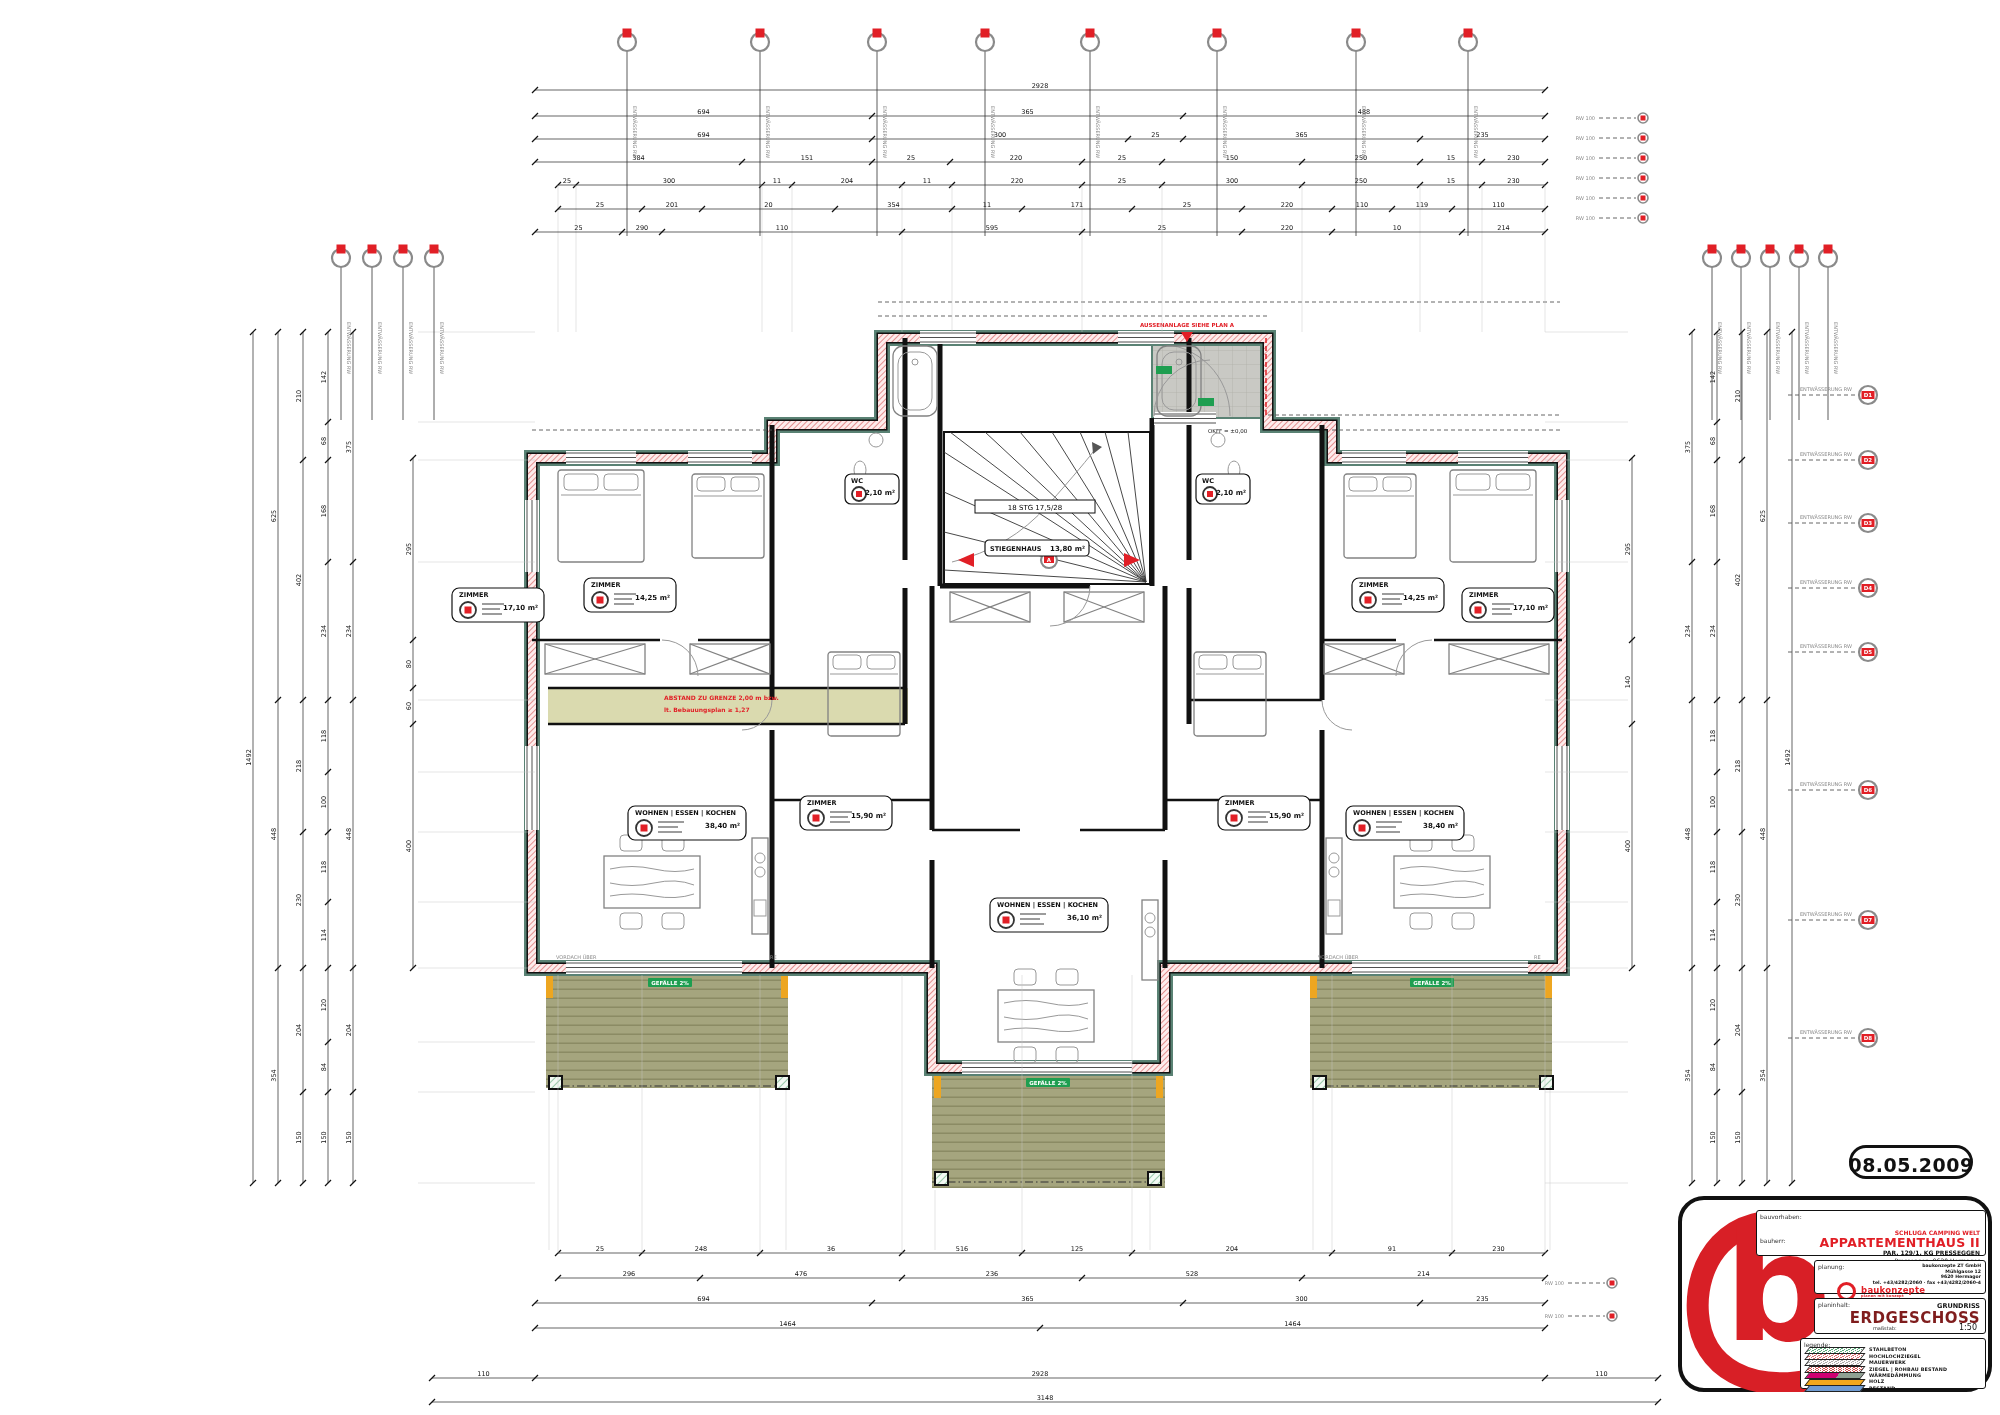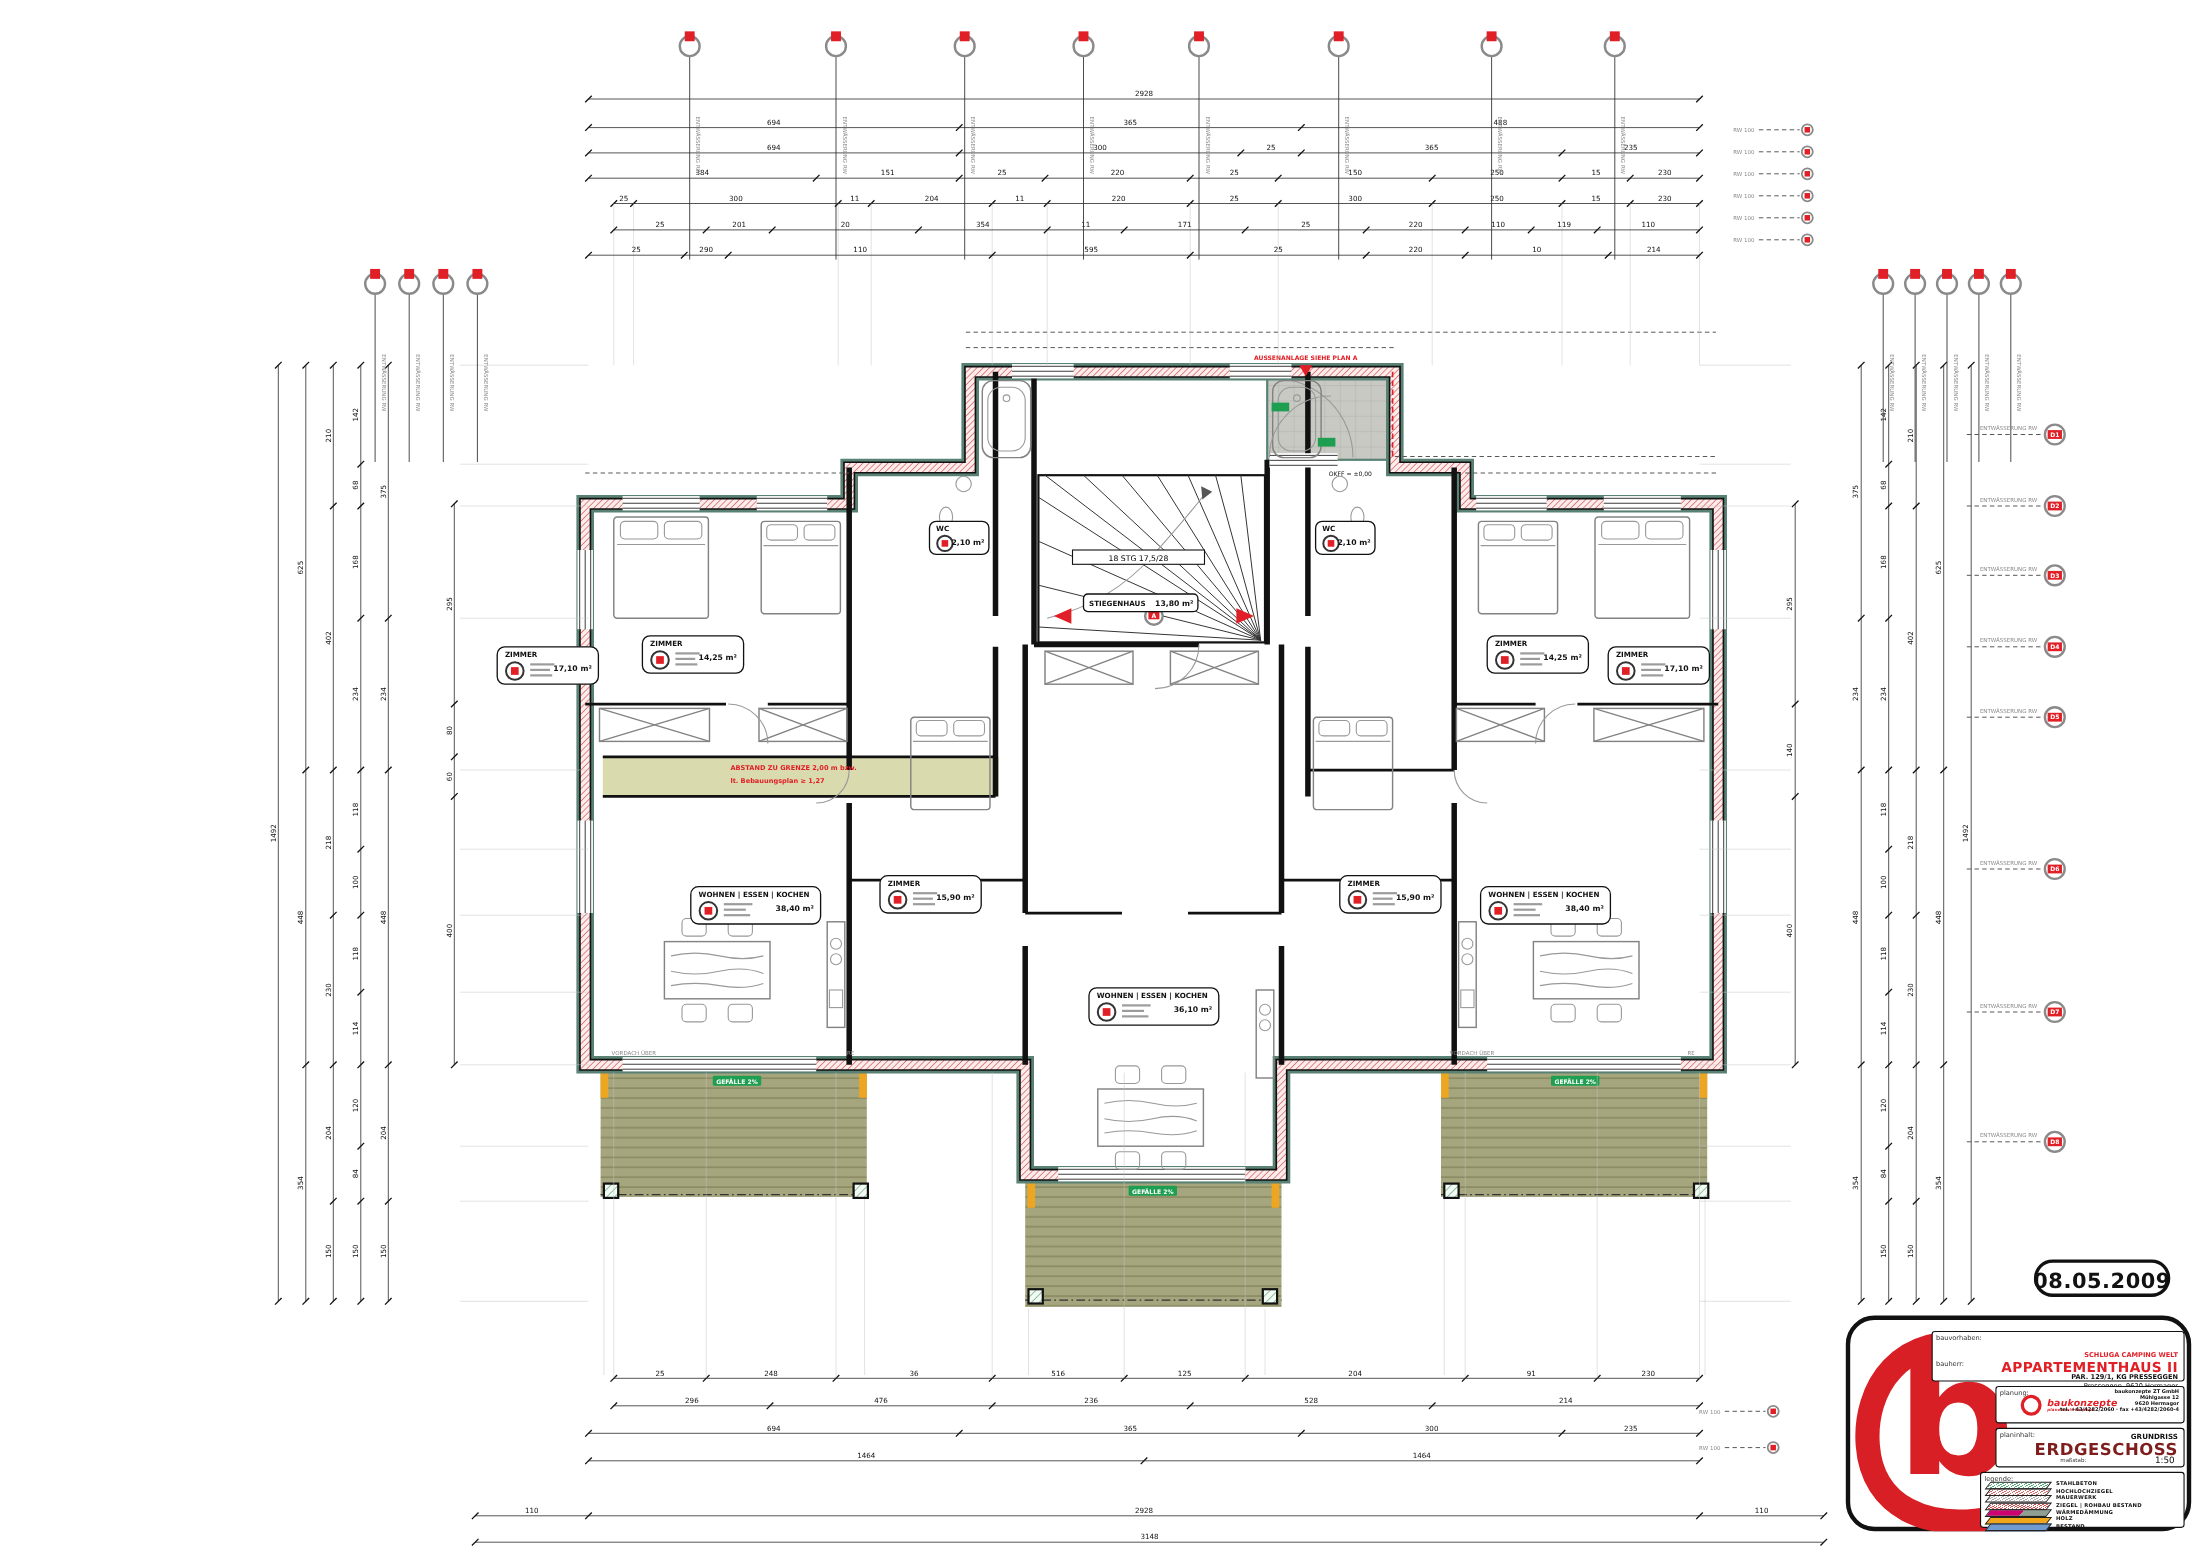--- a/index.html
+++ b/index.html
@@ -35,21 +35,21 @@
      background:#fff;border:4px solid #111;border-radius:26px;box-sizing:border-box;}
   .tb-box{position:absolute;background:#fff;border:1.8px solid #111;border-radius:3px;box-sizing:border-box;}
   .tb-lbl{position:absolute;font-size:6px;color:#333;left:3px;top:2px;}
   #tb1{left:74px;top:10px;width:230px;height:46px;text-align:right;padding:18px 5px;}
   #tb1 .l1{font-size:6px;font-weight:bold;color:#e11f26;line-height:7px;}
   #tb1 .l2{font-size:12.5px;font-weight:bold;color:#e11f26;line-height:13px;letter-spacing:.3px;}
   #tb1 .l3{font-size:6px;font-weight:bold;color:#111;line-height:7.5px;}
   #tb1 .l4{font-size:6px;color:#111;line-height:7px;}
   #tb2{left:132px;top:60px;width:172px;height:34px;}
   #tb2 .firm{position:absolute;right:4px;top:2px;text-align:right;font-size:4.6px;line-height:5.6px;color:#111;font-weight:bold;}
-  .bklogo{position:absolute;left:22px;top:6px;font-style:italic;}
+  .bklogo{position:absolute;left:22px;top:20px;}
   .bkcirc{display:inline-block;width:13px;height:13px;border:3px solid #e11f26;border-radius:50%;vertical-align:middle;}
   .bktxt{display:inline-block;vertical-align:middle;color:#e11f26;font-weight:bold;font-size:8.5px;letter-spacing:.2px;}
   .bksub{display:block;color:#e11f26;font-size:3.6px;font-weight:bold;margin-top:-1px;}
   #tb3{left:132px;top:98px;width:172px;height:36px;}
   #tb3 .gr{position:absolute;right:5px;top:3px;font-size:6.5px;font-weight:bold;color:#111;padding-left:22px;}
   #tb3 .eg{position:absolute;right:5px;top:10px;font-size:15px;font-weight:bold;color:#7f1d1d;letter-spacing:.5px;}
   #tb3 .msl{position:absolute;left:58px;bottom:2px;font-size:5px;color:#333;}
   #tb3 .msv{position:absolute;right:8px;bottom:1px;font-size:8px;font-weight:normal;color:#111;}
   #tb4{left:118px;top:138px;width:186px;height:51px;padding:8px 4px 2px 6px;}
   .leg-row{display:flex;align-items:center;height:5.8px;margin-bottom:.6px;}

